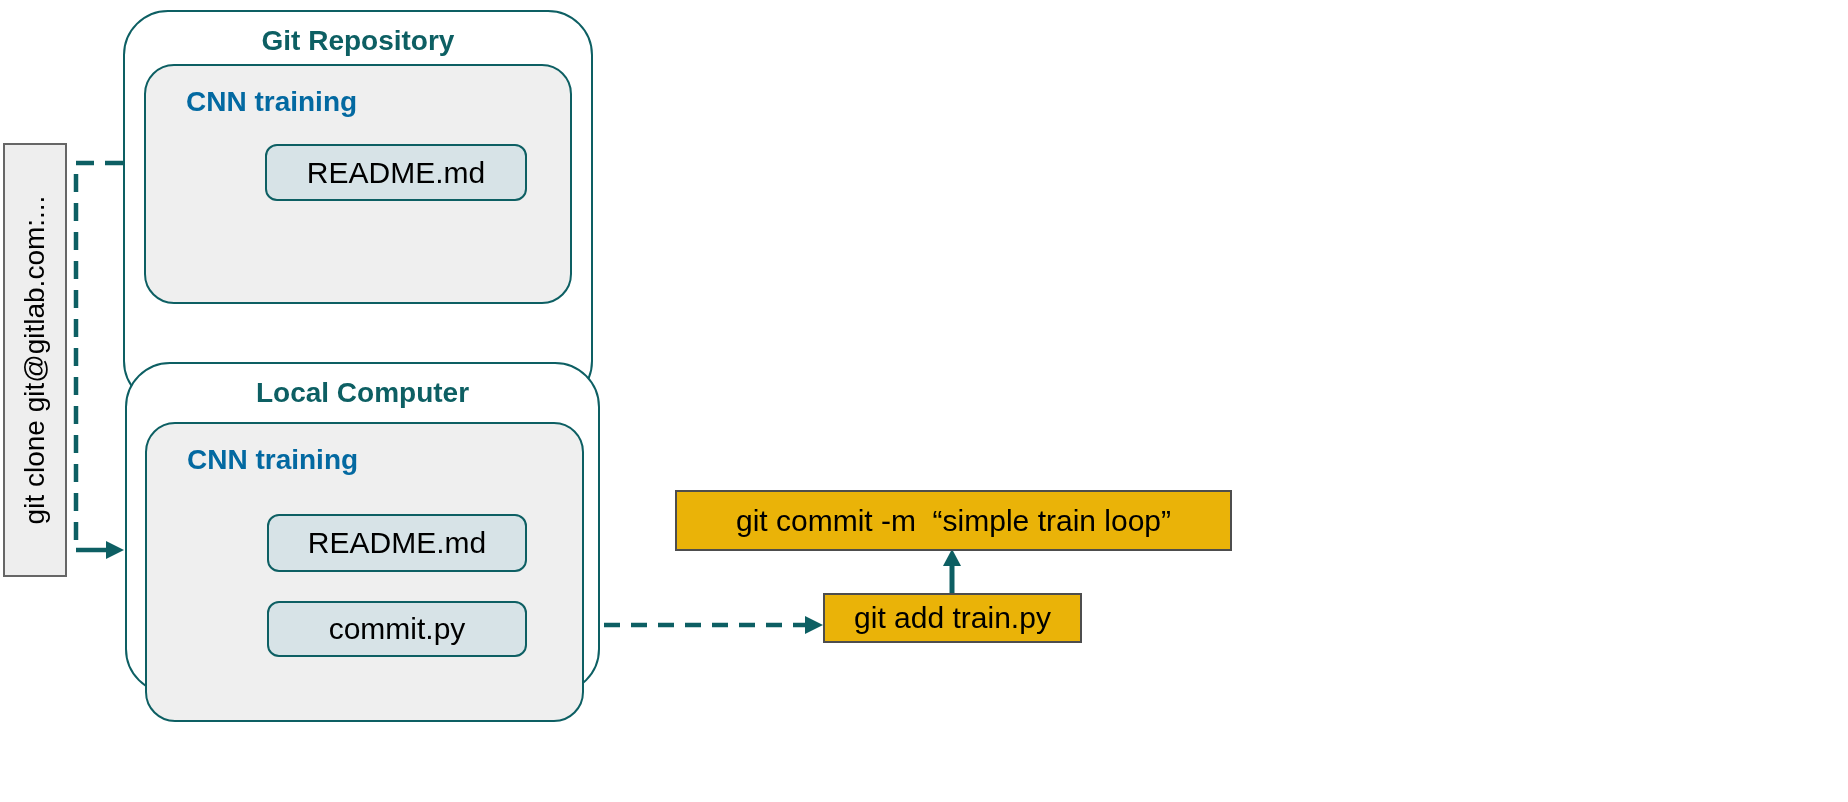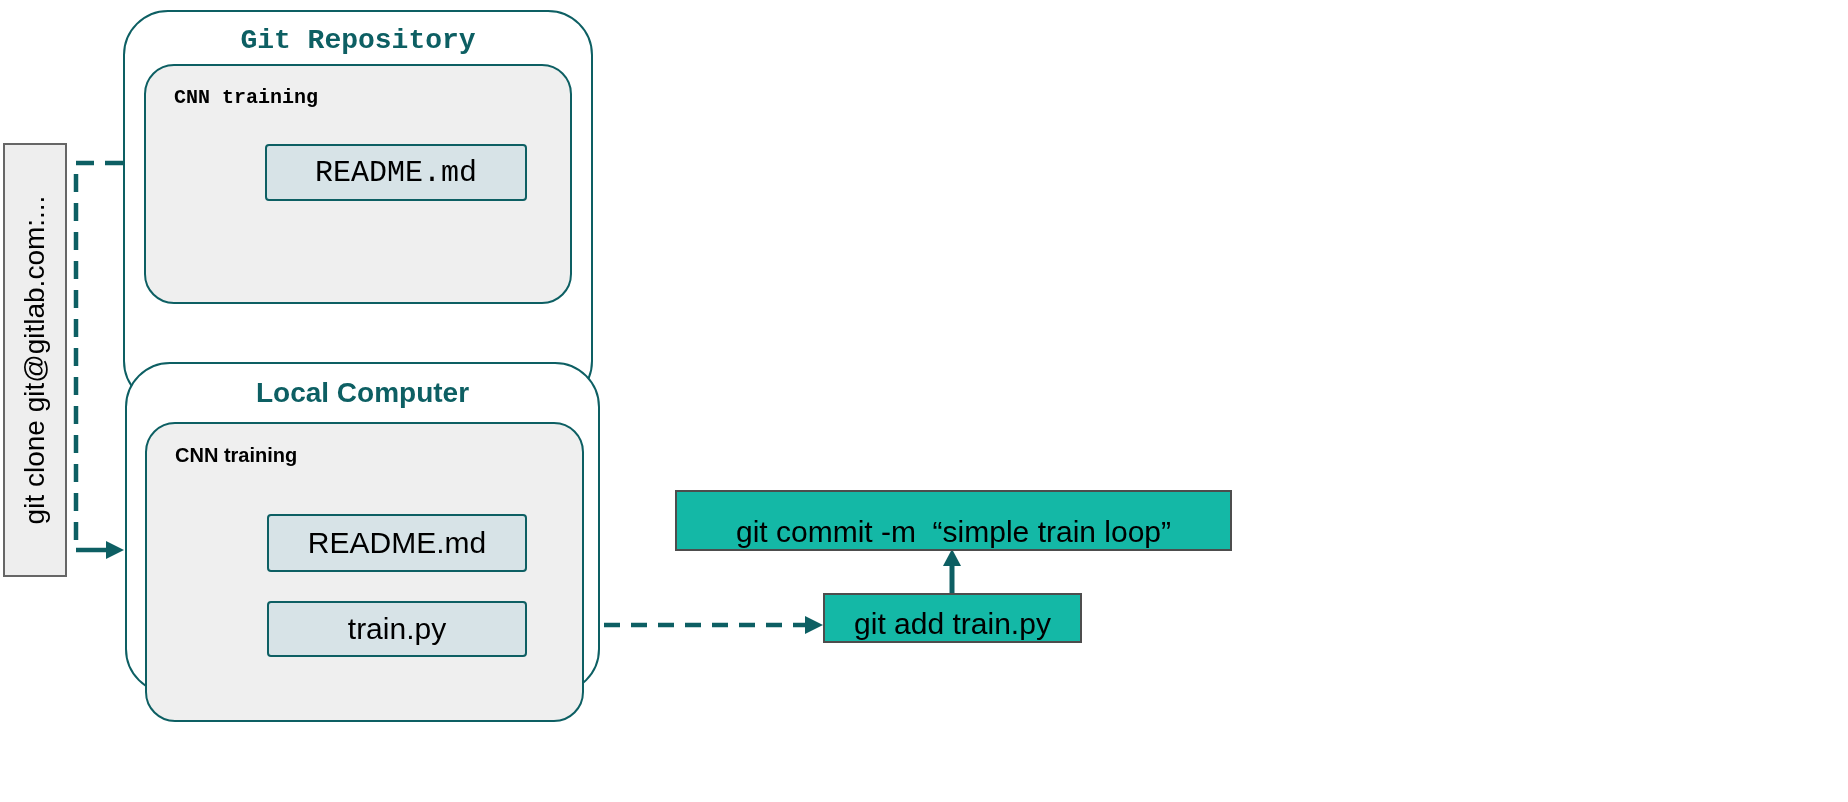--- a/index.html
+++ b/index.html
@@ -40,21 +40,21 @@
     color: #000000;
   }
   
   .outer-box {
     position: absolute;
     background: #ffffff;
     border: 2px solid #0d5f63;
     border-radius: 45px;
     box-sizing: border-box;
   }
-  .outer-box.repo  { left: 123px; top: 10px;  width: 470px; height: 396px; font-family: Liberation Mono, monospace; }
+  .outer-box.repo  { left: 123px; top: 10px;  width: 470px; height: 396px; }
   .outer-box.local { left: 125px; top: 362px; width: 475px; height: 332px; }
   .outer-title {
     position: absolute;
     left: 0; right: 0; top: 13px;
     text-align: center;
     font-size: 28px;
     font-weight: bold;
     color: #0d5f63;
   }
   
@@ -62,50 +62,50 @@
     position: absolute;
     background: #efefef;
     border: 2px solid #0d5f63;
     border-radius: 30px;
     box-sizing: border-box;
   }
   .repo  .inner-box { left: 19px; top: 52px; width: 428px; height: 240px; }
   .local .inner-box { left: 18px; top: 58px; width: 439px; height: 300px; }
   .inner-title {
     position: absolute;
-    left: 28px; top: 20px;
-    font-size: 20px;
+    left: 40px; top: 20px;
+    font-size: 28px;
     font-weight: bold;
-    color: #000000;
+    color: #0369a1;
     white-space: nowrap;
   }
   
   .file-box {
     position: absolute;
     background: #d7e3e7;
     border: 2px solid #0d5f63;
-    border-radius: 4px;
+    border-radius: 12px;
     box-sizing: border-box;
     display: flex;
     align-items: center;
     justify-content: center;
     font-size: 30px;
     color: #000000;
   }
   .repo .file-readme  { left: 119px; top: 78px;  width: 262px; height: 57px; }
   .local .file-readme { left: 120px; top: 90px;  width: 260px; height: 58px; }
   .local .file-train  { left: 120px; top: 177px; width: 260px; height: 56px; }
   
   .cmd-box {
     position: absolute;
-    background: #14b8a6;
+    background: #eab308;
     border: 2px solid #4d4d4d;
     box-sizing: border-box;
     display: flex;
-    align-items: flex-end;
+    align-items: center;
     justify-content: center;
     font-size: 30px;
     color: #000000;
   }
   .cmd-box span { white-space: pre; }
   .cmd-commit { left: 675px; top: 490px; width: 557px; height: 61px; }
   .cmd-add    { left: 823px; top: 593px; width: 259px; height: 50px; }
 </style>
 </head>
 <body>
@@ -159,21 +159,21 @@
   </div>
 
   <div class="outer-box local">
     <div class="outer-title">Local Computer</div>
     <div class="inner-box">
       <div class="inner-title">CNN training</div>
       <div class="file-box file-readme">
         <span>README.md</span>
       </div>
       <div class="file-box file-train">
-        <span>train.py</span>
+        <span>commit.py</span>
       </div>
     </div>
   </div>
 
   <div class="cmd-box cmd-commit">
     <span>git commit -m  “simple train loop”</span>
   </div>
   <div class="cmd-box cmd-add">
     <span>git add train.py</span>
   </div>

